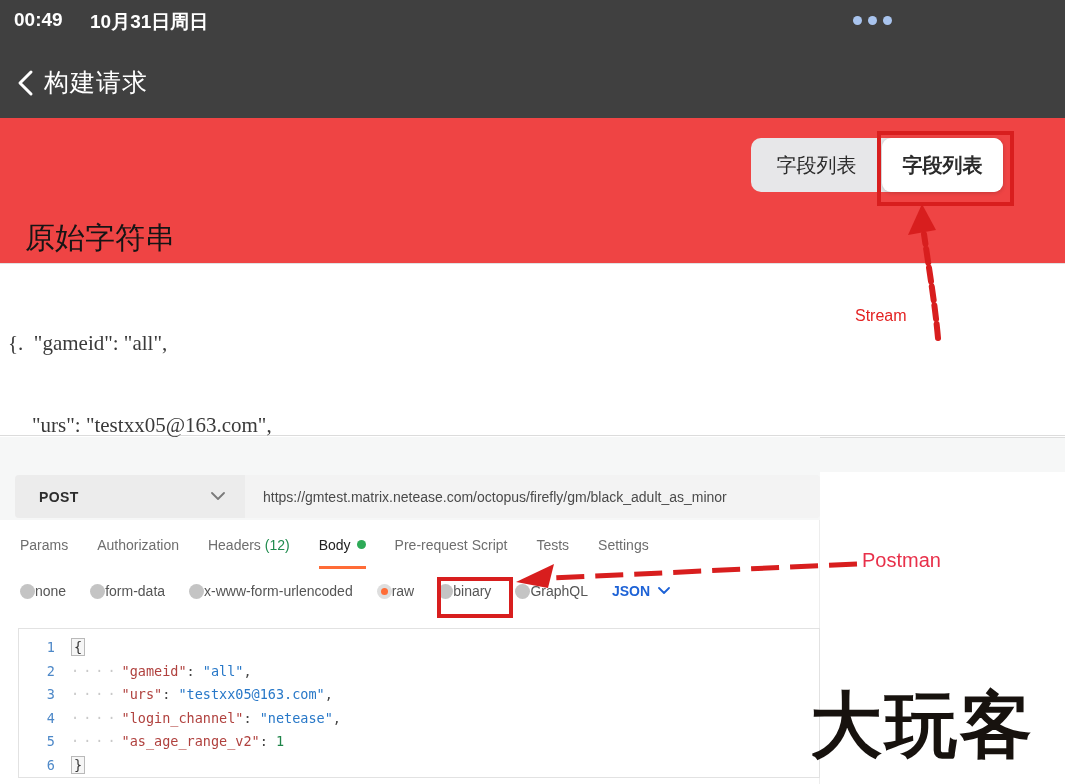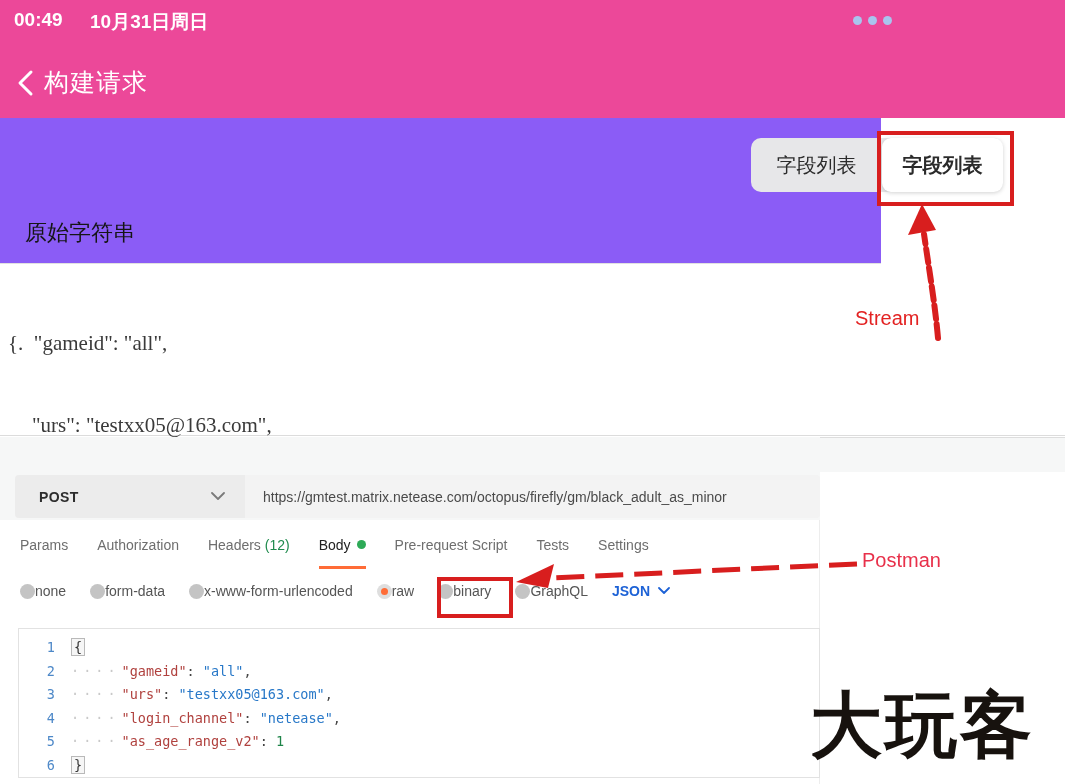--- a/index.html
+++ b/index.html
@@ -1,34 +1,34 @@
 <!DOCTYPE html>
 <html><head>
 <meta charset="utf-8">
 <style>
   * { margin:0; padding:0; box-sizing:border-box; }
   body { font-family:"Liberation Sans", sans-serif; background:#fff; }
   .screen { position:relative; width:1065px; height:784px; background:#fff; overflow:hidden; }
 
   
-  .bluebar { position:absolute; top:0; left:0; width:1065px; height:118px; background:#ec4899; }
+  .bluebar { position:absolute; top:0; left:0; width:1065px; height:118px; background:#404040; }
   .status-time { position:absolute; top:9px; left:14px; color:#fff; font-size:19px; font-weight:700; }
   .status-date { position:absolute; top:9px; left:90px; color:#fff; font-size:19px; font-weight:600; }
   .more-dots { position:absolute; top:16px; left:853px; display:flex; gap:6px; }
   .more-dots i { width:9px; height:9px; border-radius:50%; background:#a9c4ee; }
   .nav-row { position:absolute; top:66px; left:16px; display:flex; align-items:center; gap:10px; color:#fff; }
   .nav-title { font-size:25px; font-weight:500; letter-spacing:1px; }
 
   
-  .upper { position:absolute; top:118px; left:0; width:881px; height:146px; background:#8b5cf6; border-bottom:1px solid #e1e1e1;text-align:center; }
+  .upper { position:absolute; top:118px; left:0; width:1065px; height:146px; background:#ef4444; border-bottom:1px solid #e1e1e1;text-align:center; }
   .seg-control { position:absolute; top:20px; left:751px; height:54px; display:flex; background:#e7e7e9; border-radius:10px; }
   .seg { display:flex; align-items:center; justify-content:center; font-size:20px; color:#2b2b2b; }
   .seg-left { width:131px; }
   .seg-right { width:121px; background:#fff; border-radius:9px; font-weight:700; box-shadow:0 1px 4px rgba(0,0,0,.18); }
-  .raw-heading { position:absolute; top:100px; left:25px; font-size:22px; font-weight:500; color:#151515; }
+  .raw-heading { position:absolute; top:100px; left:25px; font-size:30px; font-weight:500; color:#151515; }
 
   
   .raw-area { position:absolute; top:265px; left:0; width:1065px; height:171px; background:#fff; border-bottom:1px solid #dcdcdc;
               font-family:"Liberation Serif", serif; font-size:21px; color:#3a3a3a; padding:12px 0 0 8px; white-space:pre; }
   .raw-area .json-line { line-height:32px; }
   .raw-area .json-line.indent { padding-left:24px; }
 
   
   .top-band { position:absolute; top:437px; left:0; width:1065px; height:35px; background:#f6f7f7; border-top:1px solid #ddd; }
   .postman { position:absolute; top:437px; left:0; width:820px; height:386px; background:#fff; border-right:1px solid #ededed; }
@@ -61,21 +61,21 @@
   .tok-key { color:#b0413e; }
   .tok-str { color:#2878c8; }
   .tok-num { color:#1e8449; }
   .tok-punct { color:#444; }
   .indent-dots { color:#c9c9c9; letter-spacing:4px; margin-right:2px; }
   .bracket-box { border:1px solid #b9b9b9; background:#f6f6f6; padding:0 2px; color:#333; }
 
   
   .red-box-tab { position:absolute; top:131px; left:877px; width:137px; height:75px; border:4px solid #d81e1e; pointer-events:none; }
   .red-box-raw { position:absolute; top:577px; left:437px; width:76px; height:41px; border:4px solid #d81e1e; pointer-events:none; }
-  .stream-label { position:absolute; top:307px; left:855px; color:#e32222; font-size:20px;text-align:right; }
+  .stream-label { position:absolute; top:307px; left:855px; color:#e32222; font-size:16px;text-align:right; }
   .postman-label { position:absolute; top:549px; left:862px; color:#e8304a; font-size:20px; }
   .arrow-svg { position:absolute; pointer-events:none; }
   .stream-arrow { top:204px; left:903px; }
   .postman-arrow { top:554px; left:512px; }
 
   
   .logo { position:absolute; top:678px; left:810px; font-family:"DejaVu Sans", sans-serif; font-size:72px; font-weight:900;
           color:#17120e; letter-spacing:3px; white-space:nowrap; }
 </style>
 </head>

